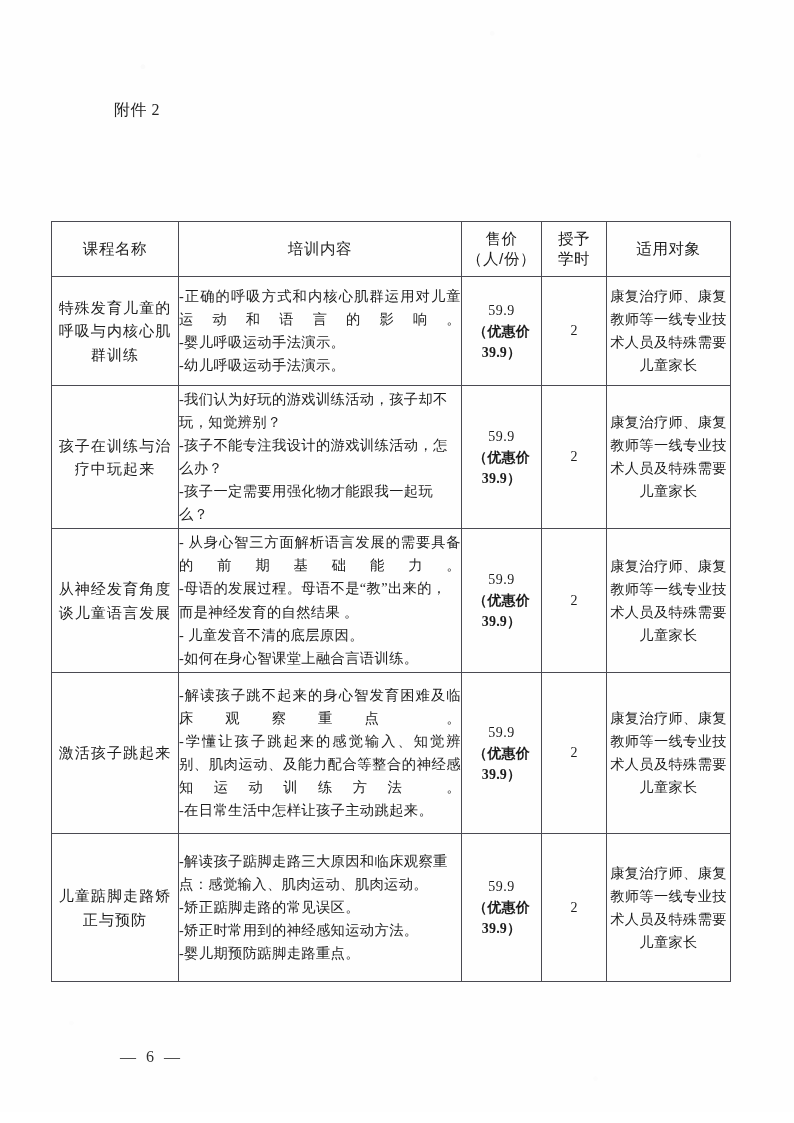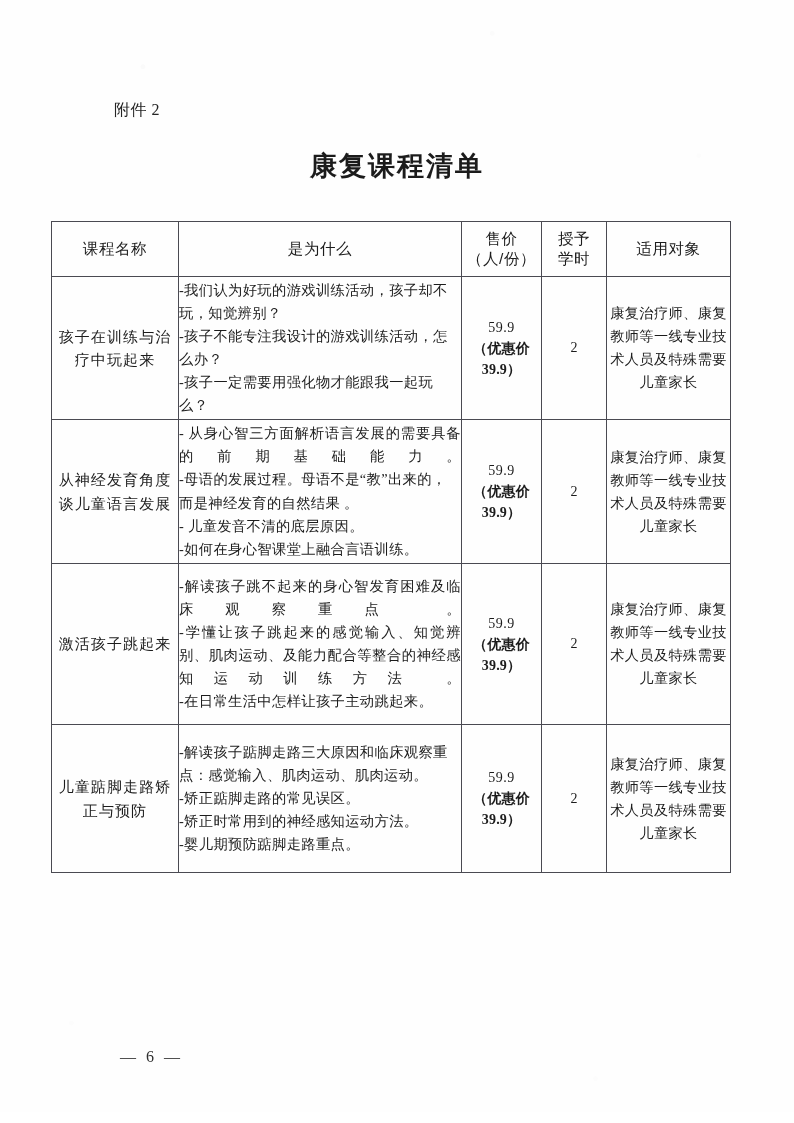--- a/index.html
+++ b/index.html
@@ -165,52 +165,65 @@
   }
 </style>
 </head>
 <body>
 
 <div class="page">
   <div class="scan-noise"></div>
 
   <div class="attachment-label">附件 2</div>
 
-  <div class="doc-title">康复课程清单</div>
 
   <table class="course-table">
     <colgroup>
       <col class="c-name">
         <col class="c-content">
         <col class="c-price">
         <col class="c-hours">
         <col class="c-target">
     </colgroup>
     <thead>
       <tr>
         <th>
           <span class="hdr-line">课程名称</span>
         </th>
         <th>
-          <span class="hdr-line">是为什么</span>
+          <span class="hdr-line">培训内容</span>
         </th>
         <th>
           <span class="hdr-line">售价</span>
           <span class="hdr-line">（人/份）</span>
         </th>
         <th>
           <span class="hdr-line">授予</span>
           <span class="hdr-line">学时</span>
         </th>
         <th>
           <span class="hdr-line">适用对象</span>
         </th>
       </tr>
     </thead>
     <tbody>
+      <tr class="row-1">
+        <td class="cell-name">特殊发育儿童的呼吸与内核心肌群训练</td>
+        <td class="cell-content">
+          <span class="line justify">-正确的呼吸方式和内核心肌群运用对儿童运动和语言的影响。</span>
+          <span class="line">-婴儿呼吸运动手法演示。</span>
+          <span class="line">-幼儿呼吸运动手法演示。</span>
+        </td>
+        <td class="cell-price">
+          <span class="base">59.9</span>
+          <span class="promo">（优惠价39.9）</span>
+        </td>
+        <td class="cell-hours">2</td>
+        <td class="cell-target">康复治疗师、康复教师等一线专业技术人员及特殊需要儿童家长</td>
+      </tr>
 
       <tr class="row-2">
         <td class="cell-name">孩子在训练与治疗中玩起来</td>
         <td class="cell-content">
           <span class="line">-我们认为好玩的游戏训练活动，孩子却不玩，知觉辨别？</span>
           <span class="line">-孩子不能专注我设计的游戏训练活动，怎么办？</span>
           <span class="line">-孩子一定需要用强化物才能跟我一起玩么？</span>
         </td>
         <td class="cell-price">
           <span class="base">59.9</span>

